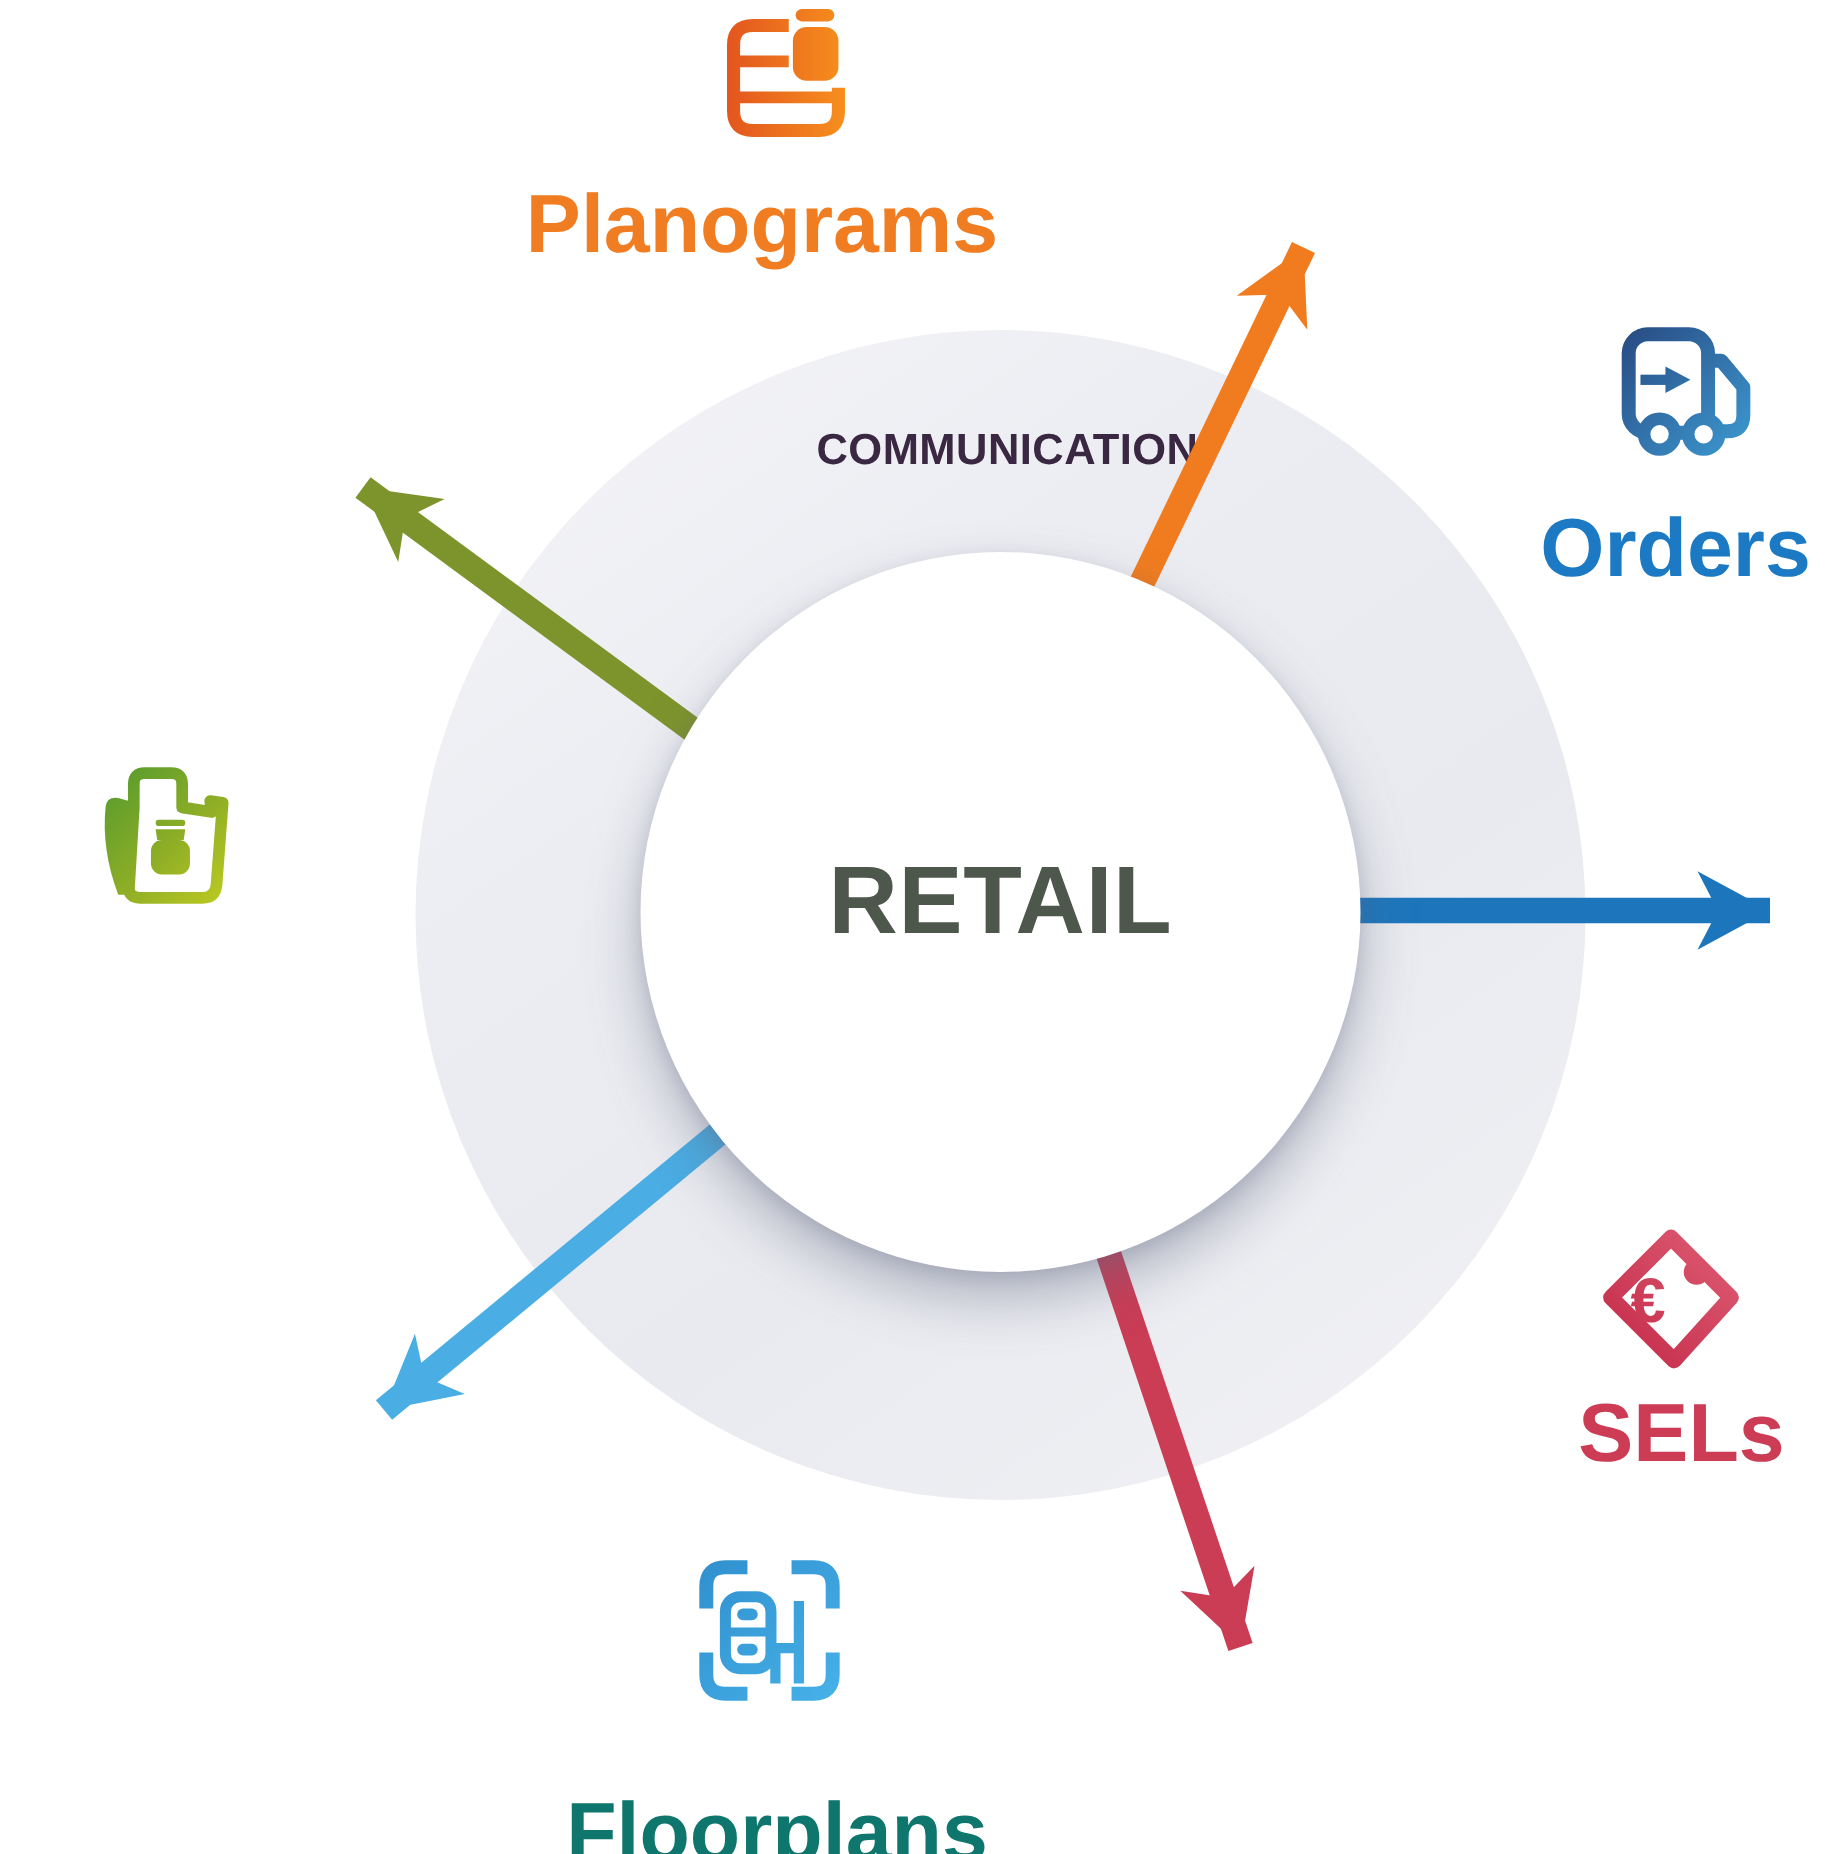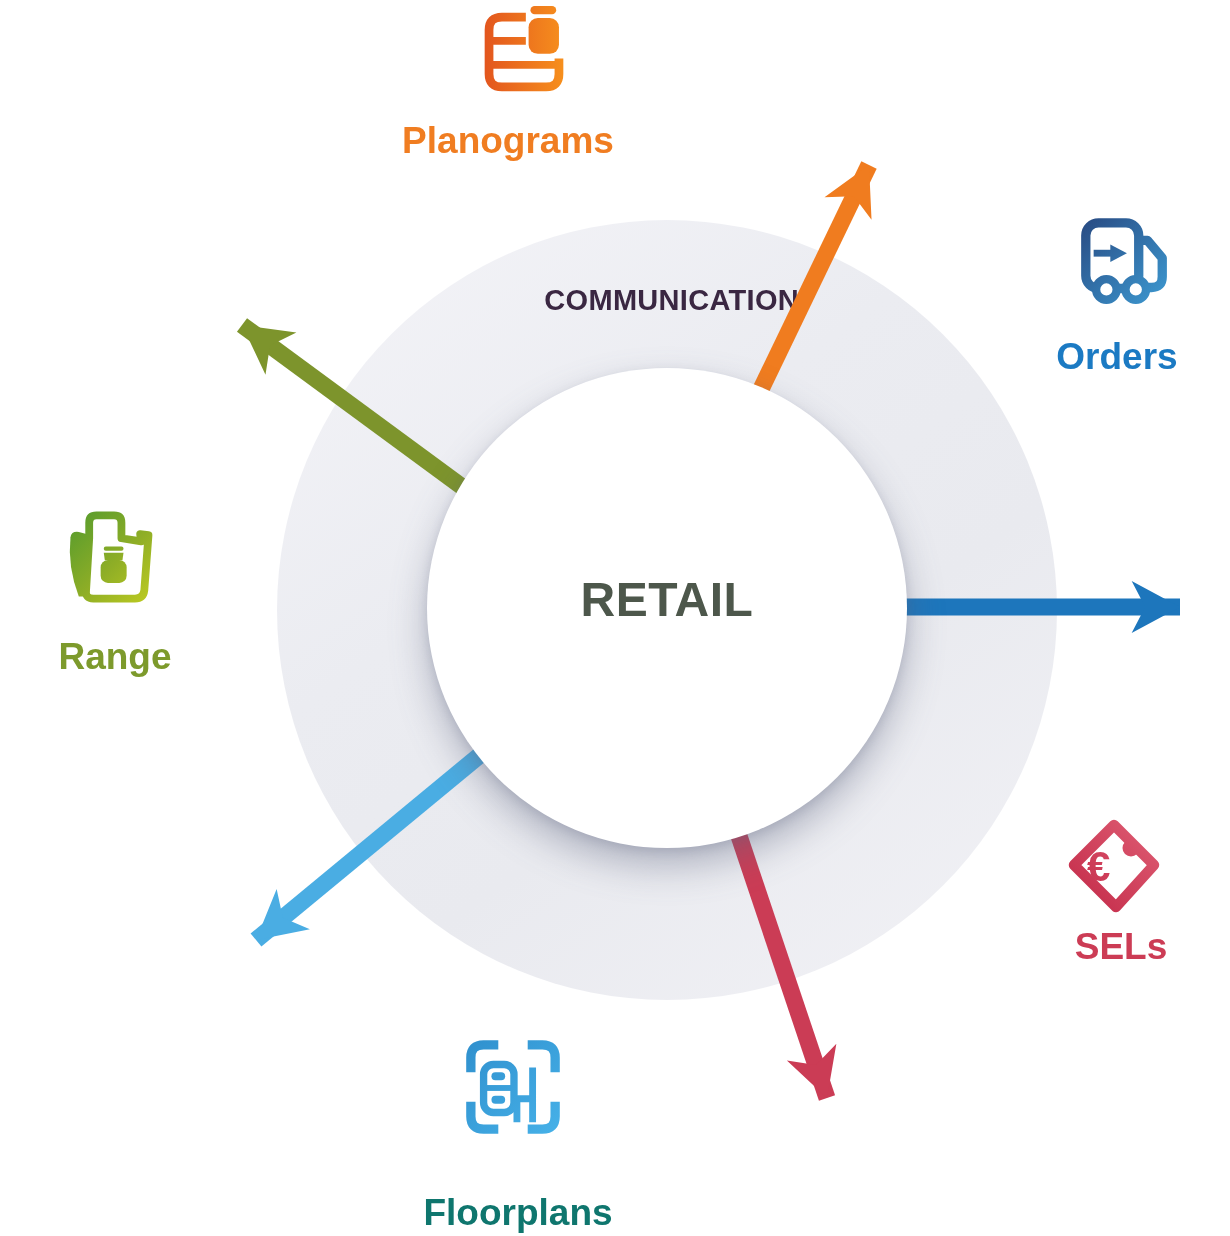--- a/index.html
+++ b/index.html
@@ -13,28 +13,28 @@
     z-index:1;
   }
   .arrow-layer{position:absolute;left:0;top:0;width:1230px;height:1236px;z-index:2;pointer-events:none;}
   .inner-circle{
     position:absolute;left:427px;top:368px;width:480px;height:480px;border-radius:50%;
     background:#ffffff;z-index:3;
     box-shadow:0 18px 36px rgba(96,102,128,.42), 0 4px 10px rgba(96,102,128,.18);
     display:flex;flex-direction:column;align-items:center;justify-content:center;
   }
   .center-title{
-    color:#4d574b;font-size:48px;font-weight:700;line-height:74px;letter-spacing:.5px;
+    color:#4d574b;font-size:64px;font-weight:700;line-height:74px;letter-spacing:.5px;
     text-align:left;transform:translateY(-8px);
   }
   .ring-label{
     position:absolute;left:399px;top:283px;width:400px;z-index:2;
     color:#3a2742;font-size:29px;font-weight:700;line-height:34px;text-align:right;letter-spacing:.3px;
   }
-  .node-label{position:absolute;z-index:4;font-weight:700;font-size:37px;text-align:center;line-height:1;}
+  .node-label{position:absolute;z-index:4;font-weight:700;font-size:55px;text-align:center;line-height:1;}
   .label-planograms{left:308px;top:122px;width:400px;color:#f07d21;}
   .label-orders{left:997px;top:338px;width:240px;color:#1b7ac3;}
   .label-sels{left:1001px;top:928px;width:240px;color:#cc3c55;}
   .label-floorplans{left:368px;top:1164px;width:300px;color:#0f766e;margin-top:30px;}
   .label-range{left:0px;top:638px;width:230px;color:#7d9a2c;}
   .node-icon{position:absolute;z-index:4;}
   .icon-planograms{left:478px;top:6px;width:92px;height:92px;}
   .icon-orders{left:1076px;top:214px;width:98px;height:98px;}
   .icon-sels{left:1064px;top:816px;width:100px;height:100px;}
   .icon-floorplans{left:464px;top:1038px;width:98px;height:98px;}
@@ -152,15 +152,14 @@
           <stop offset="0.55" stop-color="#8fae26"></stop>
           <stop offset="1" stop-color="#c9d220"></stop>
         </linearGradient>
       </defs>
     <path d="M12,30 Q13,24 20,25 L31,28 L31,87 L20,87 Q9,58 12,30 Z" fill="url(#gr)"></path>
     <path d="M30,31 L30,16 Q30,9 37,9 L54,9 Q61,9 61,16 L61,31 L80,34 L79,27 L87,28 L83,81 Q82,89 74,89 L34,89 Q26,89 27,81 Z" fill="#ffffff" stroke="url(#gr)" stroke-width="7.5" stroke-linejoin="round"></path>
     <rect x="41" y="52" width="25" height="22" rx="7" fill="url(#gr)"></rect>
     <path d="M44,45 L63,45 L62,52 L45,52 Z" fill="url(#gr)"></path>
     <rect x="44" y="39" width="19" height="4" rx="2" fill="url(#gr)"></rect>
   </svg>
-  <div class="node-label label-range">Range</div>
 
 </div>
 
 </body></html>

